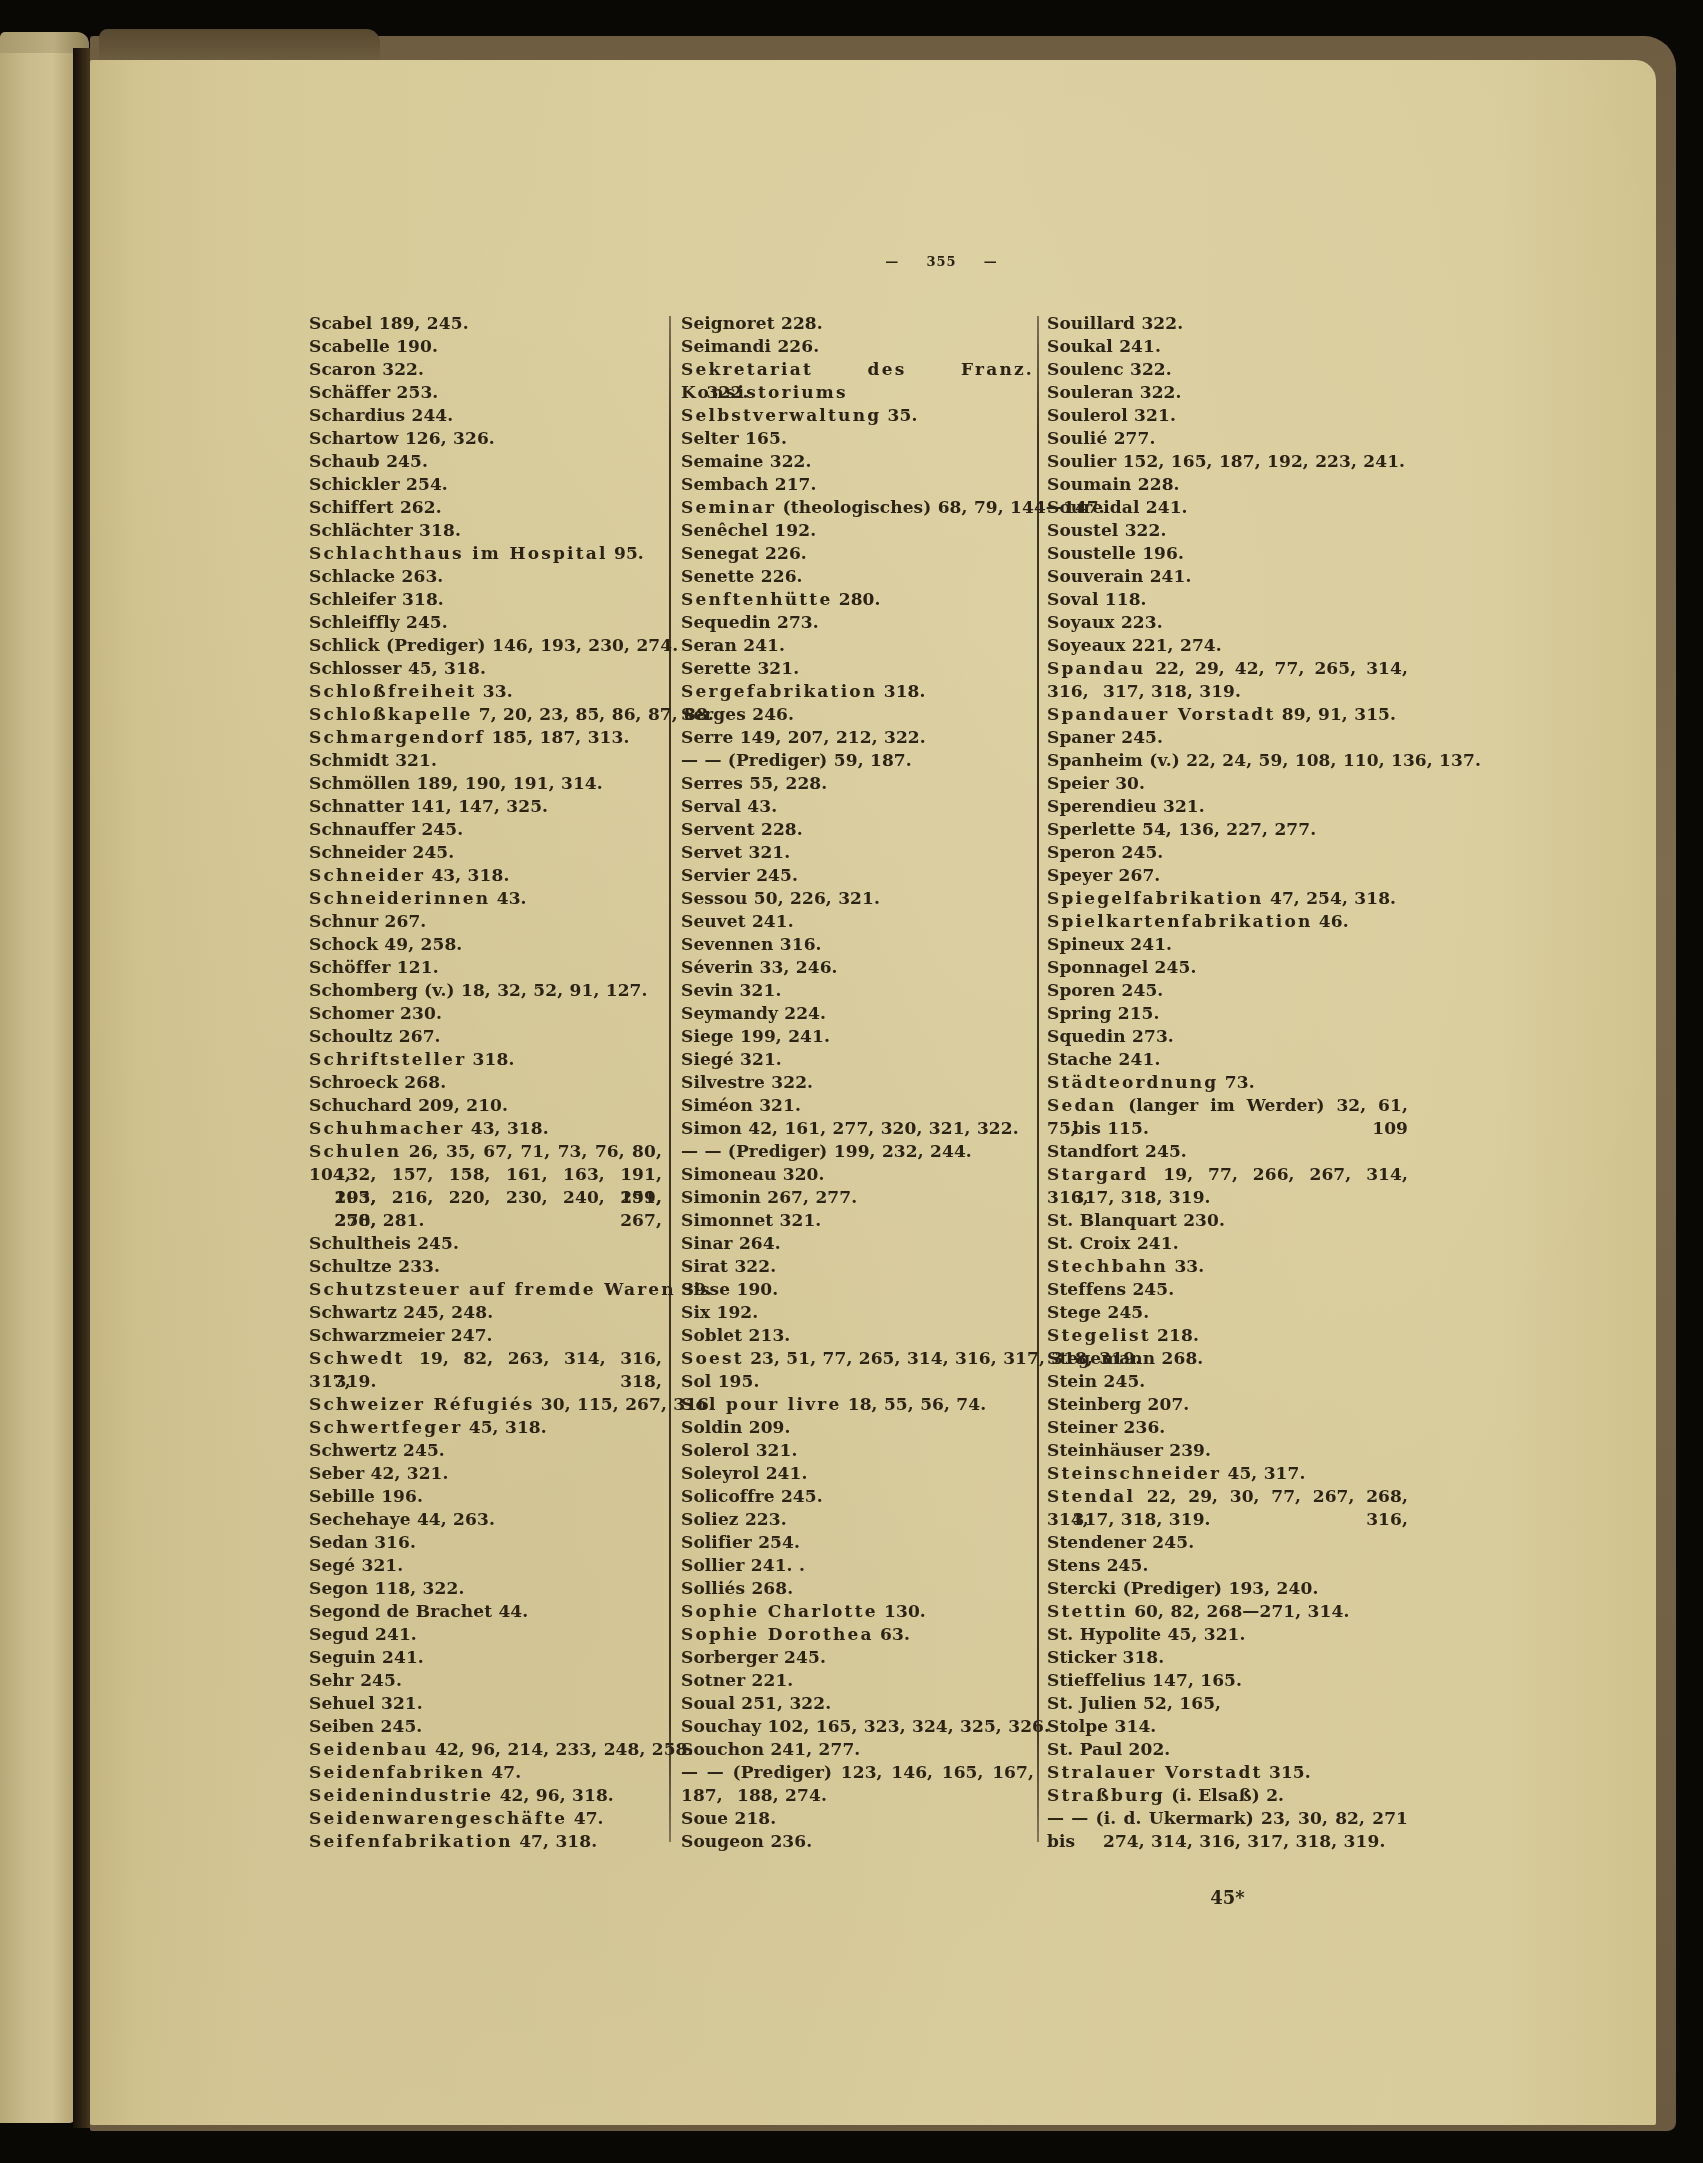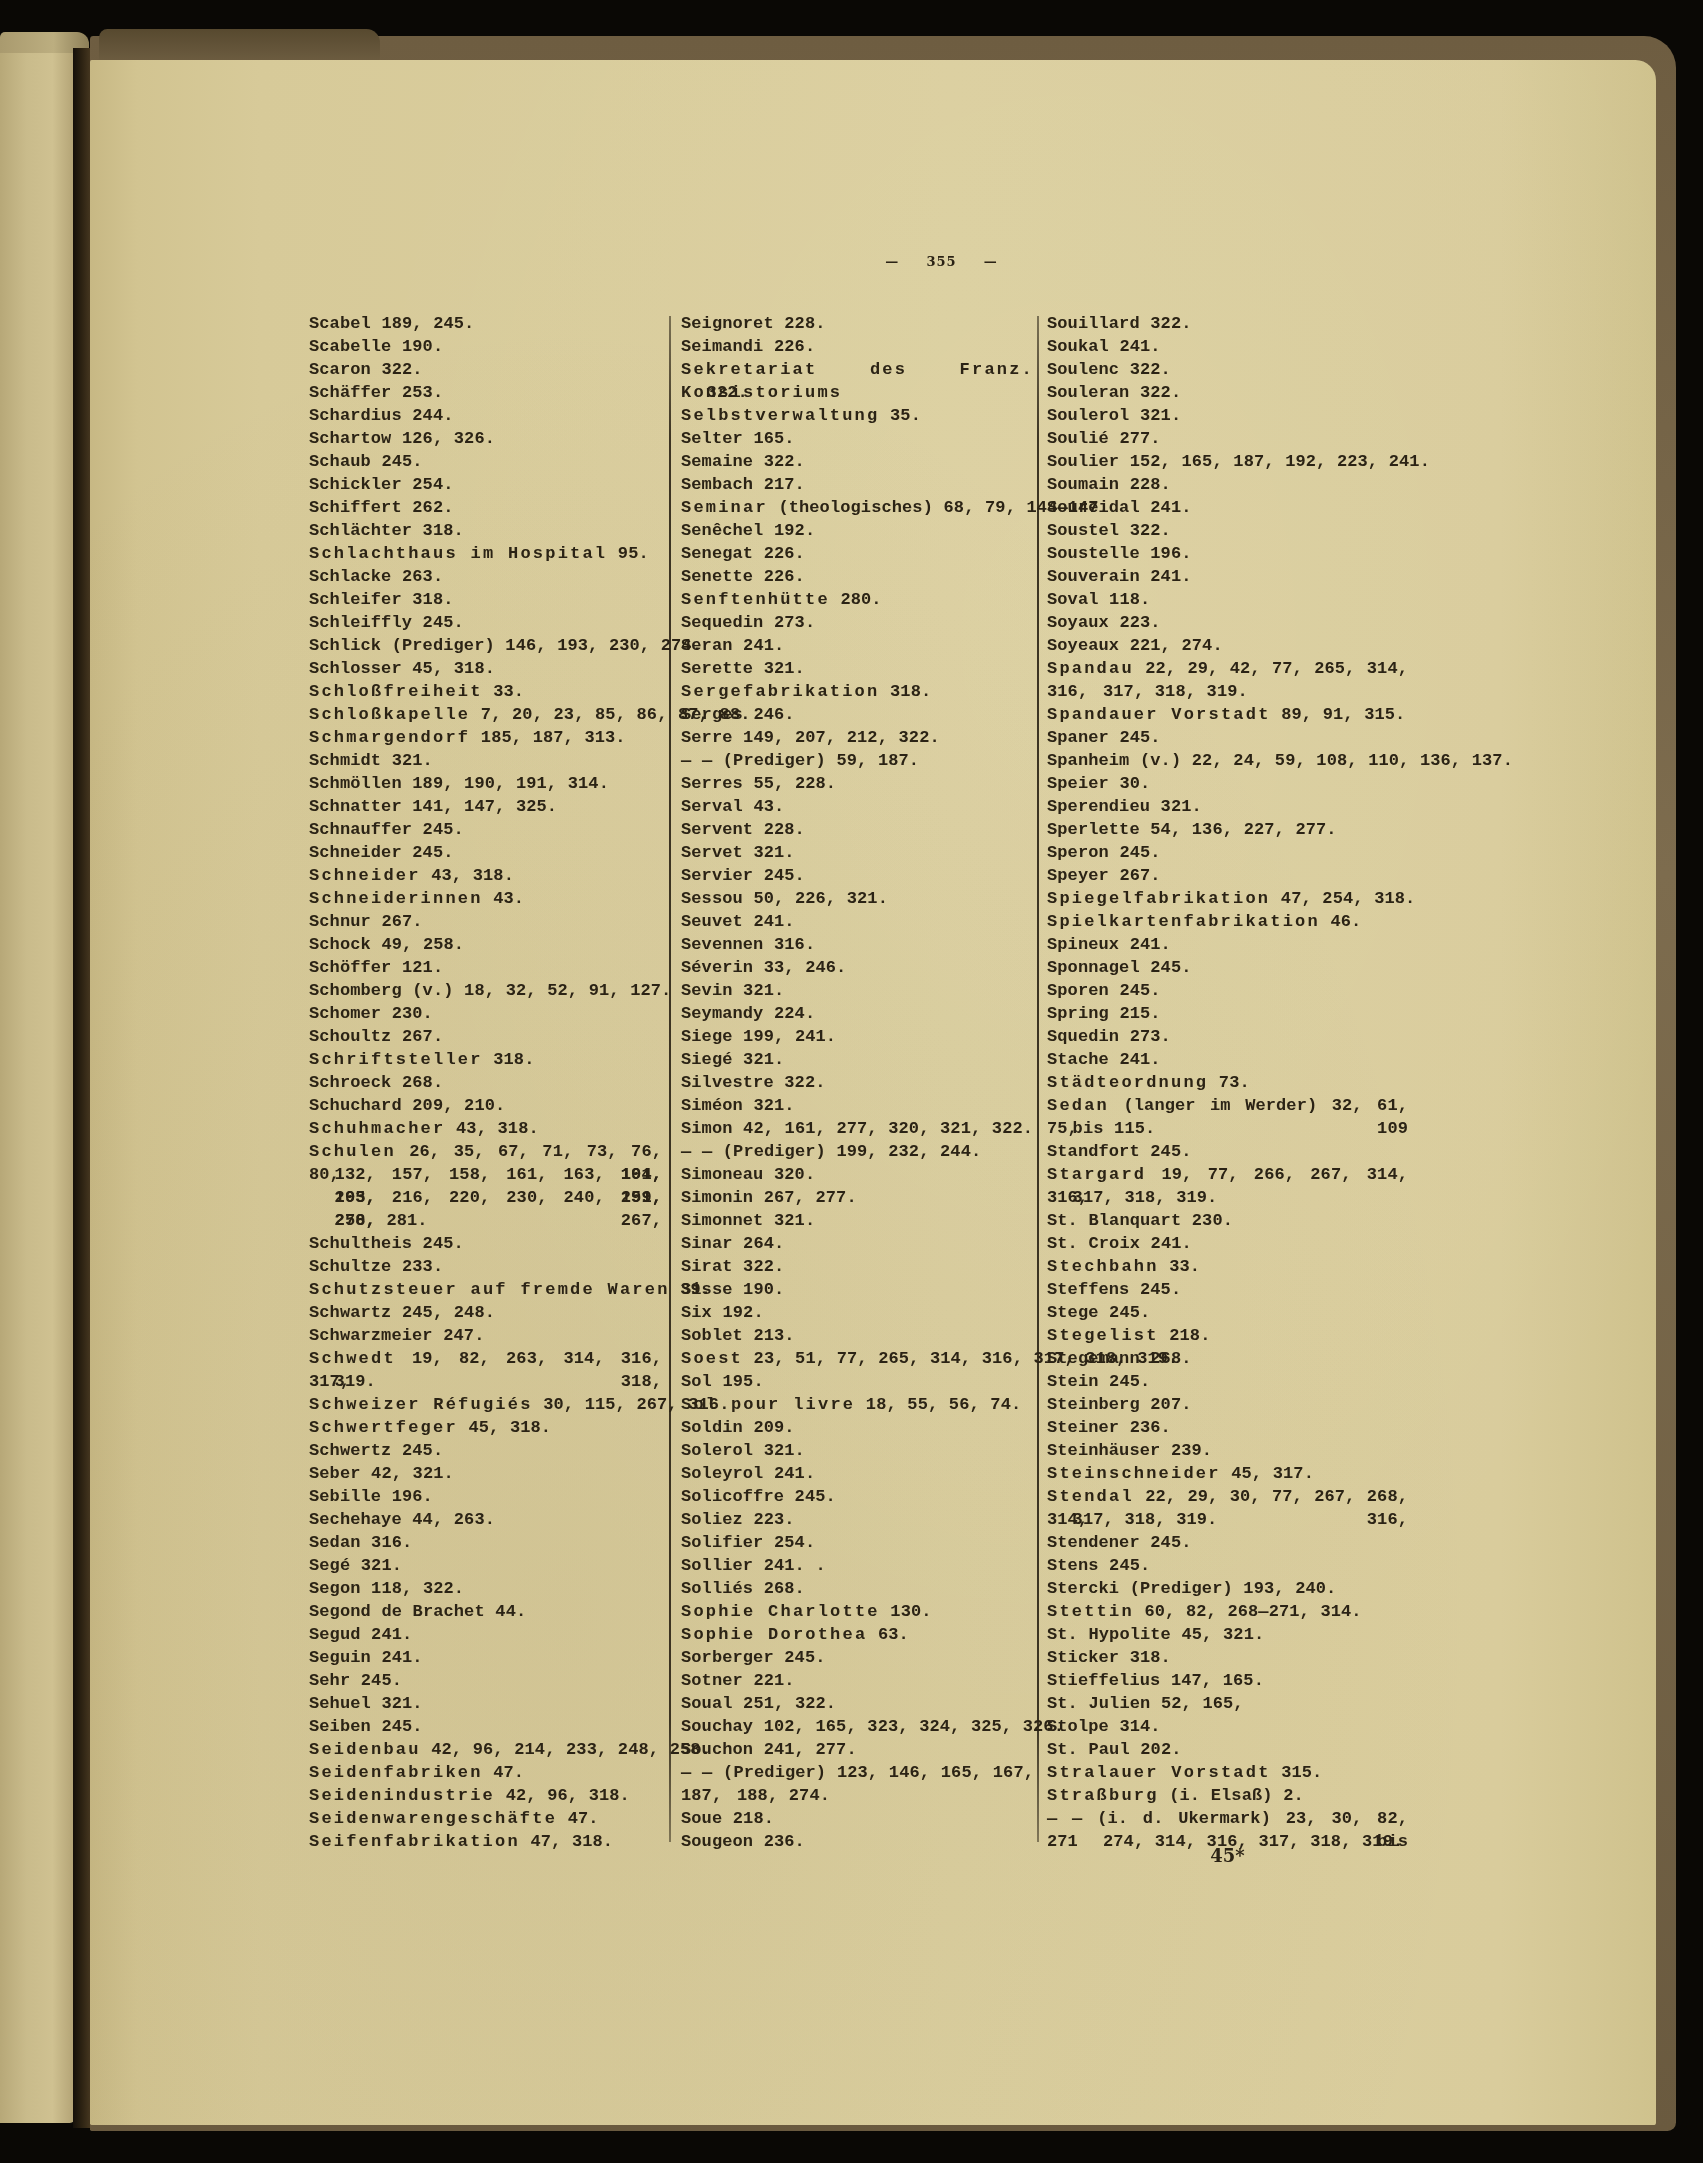--- a/index.html
+++ b/index.html
@@ -49,38 +49,38 @@
   }
   .page-number{
     position:absolute;left:630px;top:194px;width:443px;
     text-align:center;
     font-size:13px;font-weight:bold;
     letter-spacing:0.9px;word-spacing:22px;
   }
   .col{
     position:absolute;top:252px;
     font-size:17px;font-weight:bold;
-    letter-spacing:0.1px;word-spacing:0.3px;font-family:Liberation Mono, monospace;
+    letter-spacing:0.1px;word-spacing:0.3px;
   }
   .col-1{left:219px;width:353px;}
   .col-2{left:591px;width:353px;}
   .col-3{left:957px;width:361px;}
   .line{height:23px;line-height:23px;white-space:nowrap;}
   .line.ind1{padding-left:25.6px;}
   .line.ind2{padding-left:56px;}
   .line.just{white-space:normal;text-align:justify;text-align-last:justify;}
   .sp{letter-spacing:2.2px;}
   .rule{
     position:absolute;top:256px;width:1.7px;height:1526px;
     background:linear-gradient(180deg,rgba(43,35,21,.55),rgba(43,35,21,.9) 8%,rgba(43,35,21,.9) 92%,rgba(43,35,21,.5));
   }
   .rule-1{left:579px;}
   .rule-2{left:947px;}
   .signature{
-    position:absolute;left:957px;top:1785px;width:361px;
+    position:absolute;left:957px;top:1827px;width:361px;
     text-align:center;font-size:18px;font-weight:bold;
   }
 </style>
 </head>
 <body style="--bg: #0a0805;">
 
 <div class="prev-tab"></div>
 <div class="prev-page"></div>
 <div class="gutter"></div>
 <div class="page-block"></div>

